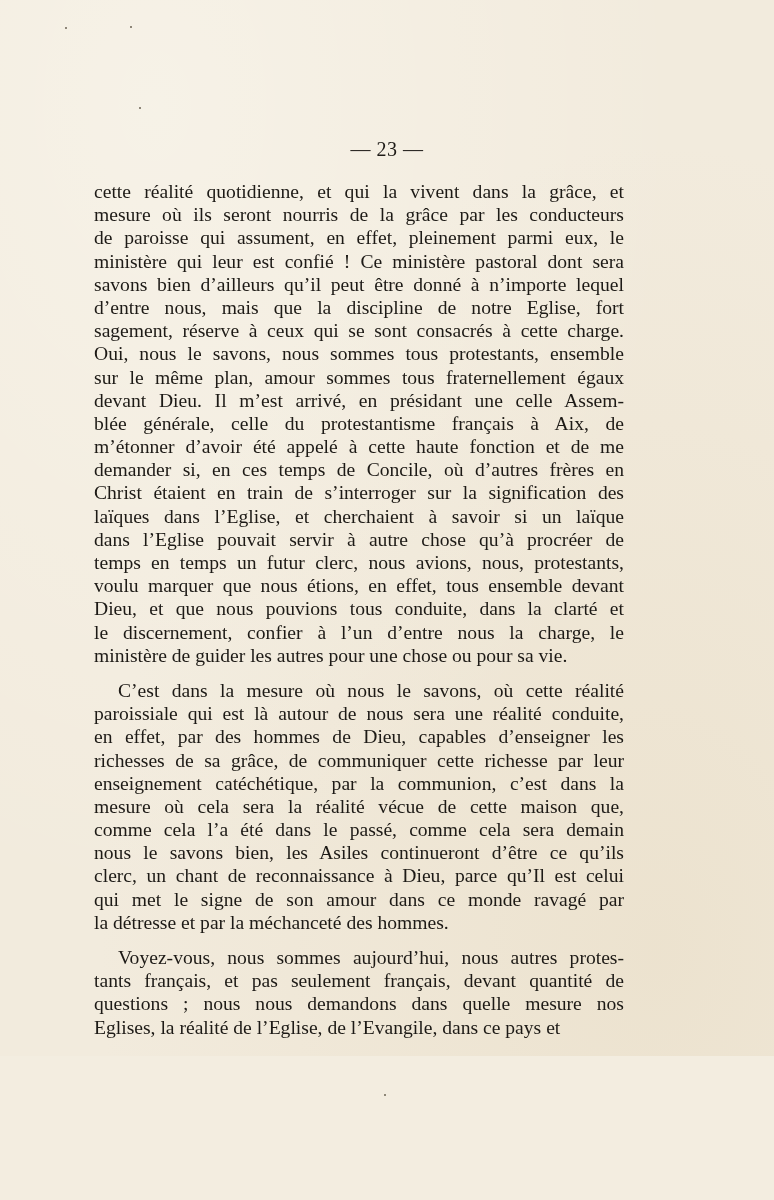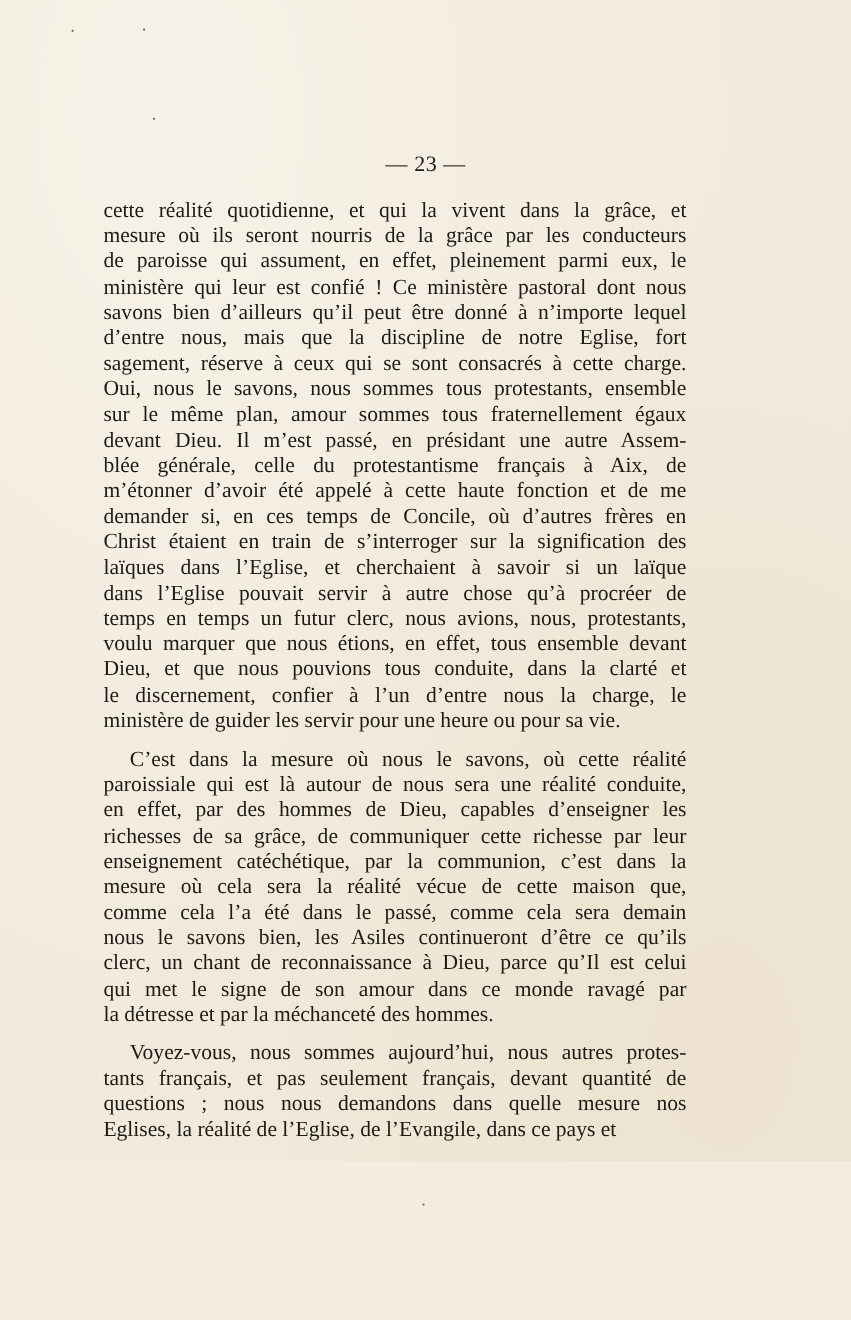--- a/index.html
+++ b/index.html
@@ -72,38 +72,38 @@
 <body>
 
 <div class="page">
   <div class="folio">— 23 —</div>
 
   <div class="text-block">
     <div class="para">
         <span class="line">cette réalité quotidienne, et qui la vivent dans la grâce, et</span>
         <span class="line">mesure où ils seront nourris de la grâce par les conducteurs</span>
         <span class="line">de paroisse qui assument, en effet, pleinement parmi eux, le</span>
-        <span class="line">ministère qui leur est confié ! Ce ministère pastoral dont nous</span>
+        <span class="line">ministère qui leur est confié ! Ce ministère pastoral dont sera</span>
         <span class="line">savons bien d’ailleurs qu’il peut être donné à n’importe lequel</span>
         <span class="line">d’entre nous, mais que la discipline de notre Eglise, fort</span>
         <span class="line">sagement, réserve à ceux qui se sont consacrés à cette charge.</span>
         <span class="line">Oui, nous le savons, nous sommes tous protestants, ensemble</span>
         <span class="line">sur le même plan, amour sommes tous fraternellement égaux</span>
-        <span class="line">devant Dieu. Il m’est passé, en présidant une autre Assem-</span>
+        <span class="line">devant Dieu. Il m’est arrivé, en présidant une celle Assem-</span>
         <span class="line">blée générale, celle du protestantisme français à Aix, de</span>
         <span class="line">m’étonner d’avoir été appelé à cette haute fonction et de me</span>
         <span class="line">demander si, en ces temps de Concile, où d’autres frères en</span>
         <span class="line">Christ étaient en train de s’interroger sur la signification des</span>
         <span class="line">laïques dans l’Eglise, et cherchaient à savoir si un laïque</span>
         <span class="line">dans l’Eglise pouvait servir à autre chose qu’à procréer de</span>
         <span class="line">temps en temps un futur clerc, nous avions, nous, protestants,</span>
         <span class="line">voulu marquer que nous étions, en effet, tous ensemble devant</span>
         <span class="line">Dieu, et que nous pouvions tous conduite, dans la clarté et</span>
         <span class="line">le discernement, confier à l’un d’entre nous la charge, le</span>
-        <span class="line last">ministère de guider les servir pour une heure ou pour sa vie.</span>
+        <span class="line last">ministère de guider les autres pour une chose ou pour sa vie.</span>
       </div>
     <div class="para">
         <span class="line indent">C’est dans la mesure où nous le savons, où cette réalité</span>
         <span class="line">paroissiale qui est là autour de nous sera une réalité conduite,</span>
         <span class="line">en effet, par des hommes de Dieu, capables d’enseigner les</span>
         <span class="line">richesses de sa grâce, de communiquer cette richesse par leur</span>
         <span class="line">enseignement catéchétique, par la communion, c’est dans la</span>
         <span class="line">mesure où cela sera la réalité vécue de cette maison que,</span>
         <span class="line">comme cela l’a été dans le passé, comme cela sera demain</span>
         <span class="line">nous le savons bien, les Asiles continueront d’être ce qu’ils</span>

